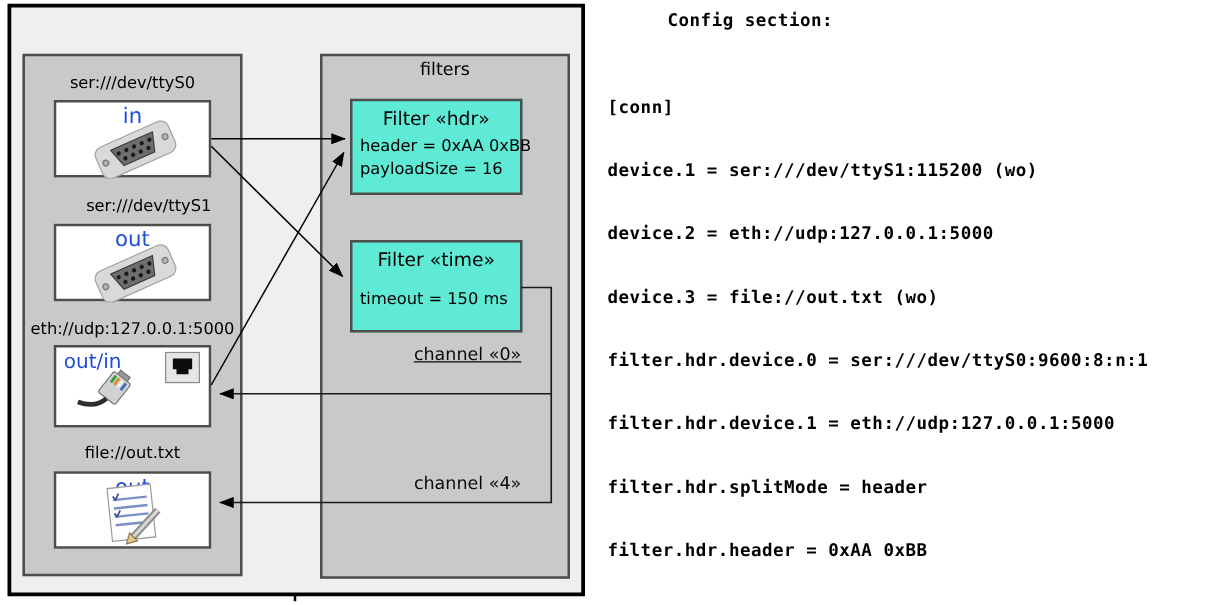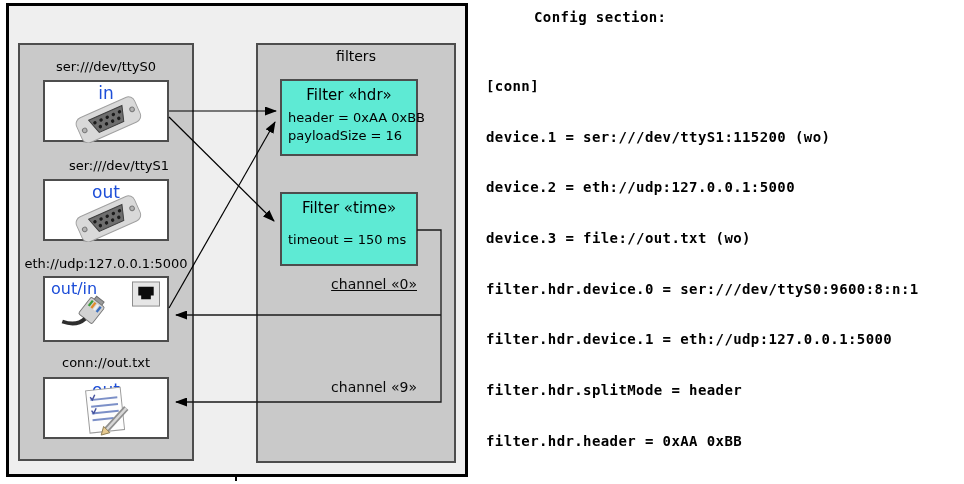--- a/index.html
+++ b/index.html
@@ -114,21 +114,21 @@
         <rect x="22" y="5" width="18" height="22" rx="2" fill="#d2d2d2" stroke="#777"></rect>
         <rect x="24.5" y="7" width="2.4" height="7" fill="#3a9c3a"></rect>
         <rect x="28" y="7" width="2.4" height="7" fill="#e08a2a"></rect>
         <rect x="31.5" y="7" width="2.4" height="7" fill="#eeeeee"></rect>
         <rect x="35" y="7" width="2.4" height="7" fill="#3a6fc0"></rect>
         <path d="M31,27 Q29,39 14,44" stroke="#2e2e2e" stroke-width="4" fill="none"></path>
       </g>
     </svg>
   </div>
 
-  <div class="dev-label" style="top:355px;">conn://out.txt</div>
+  <div class="dev-label" style="top:355px;">file://out.txt</div>
   <div class="dev-box" style="top:377px; height:62px;">
     <div class="port">out</div>
     <svg class="icon" style="left:34px; top:4px;" width="56" height="54" viewBox="0 0 56 56">
       <g transform="rotate(-6 28 28)">
         <rect x="8" y="6" width="36" height="44" fill="#fdfdfd" stroke="#9a9a9a"></rect>
         <line x1="12" y1="16" x2="40" y2="16" stroke="#7b8fc7" stroke-width="2"></line>
         <line x1="12" y1="23" x2="40" y2="23" stroke="#7b8fc7" stroke-width="2"></line>
         <line x1="12" y1="30" x2="40" y2="30" stroke="#7b8fc7" stroke-width="2"></line>
         <line x1="12" y1="37" x2="34" y2="37" stroke="#7b8fc7" stroke-width="2"></line>
         <path d="M12,13 l2,3 3,-5" stroke="#44519e" stroke-width="1.5" fill="none"></path>
@@ -145,21 +145,21 @@
     <div class="filter-attr" style="top:29px;">header = 0xAA 0xBB</div>
     <div class="filter-attr" style="top:47px;">payloadSize = 16</div>
   </div>
 
   <div class="filter-box" style="top:192px; height:74px;">
     <div class="filter-title">Filter «time»</div>
     <div class="filter-attr" style="top:38px;">timeout = 150 ms</div>
   </div>
 
   <div class="channel-label" style="top:276px;text-decoration:underline;">channel «0»</div>
-  <div class="channel-label" style="top:379px;">channel «9»</div>
+  <div class="channel-label" style="top:379px;">channel «4»</div>
 
   <svg class="wires" viewBox="0 0 964 484">
     <defs>
       <marker id="arr" viewBox="0 0 12 9" refX="11" refY="4.5" markerWidth="12" markerHeight="9" orient="auto" markerUnits="userSpaceOnUse">
         <path d="M0,0 L12,4.5 L0,9 z" fill="#000"></path>
       </marker>
     </defs>
     <path d="M169,111 L276,111" stroke="#000" stroke-width="1.2" fill="none" marker-end="url(#arr)"></path>
     <path d="M169,117 L274,221" stroke="#000" stroke-width="1.2" fill="none" marker-end="url(#arr)"></path>
     <path d="M169,308 L275,122" stroke="#000" stroke-width="1.2" fill="none" marker-end="url(#arr)"></path>

